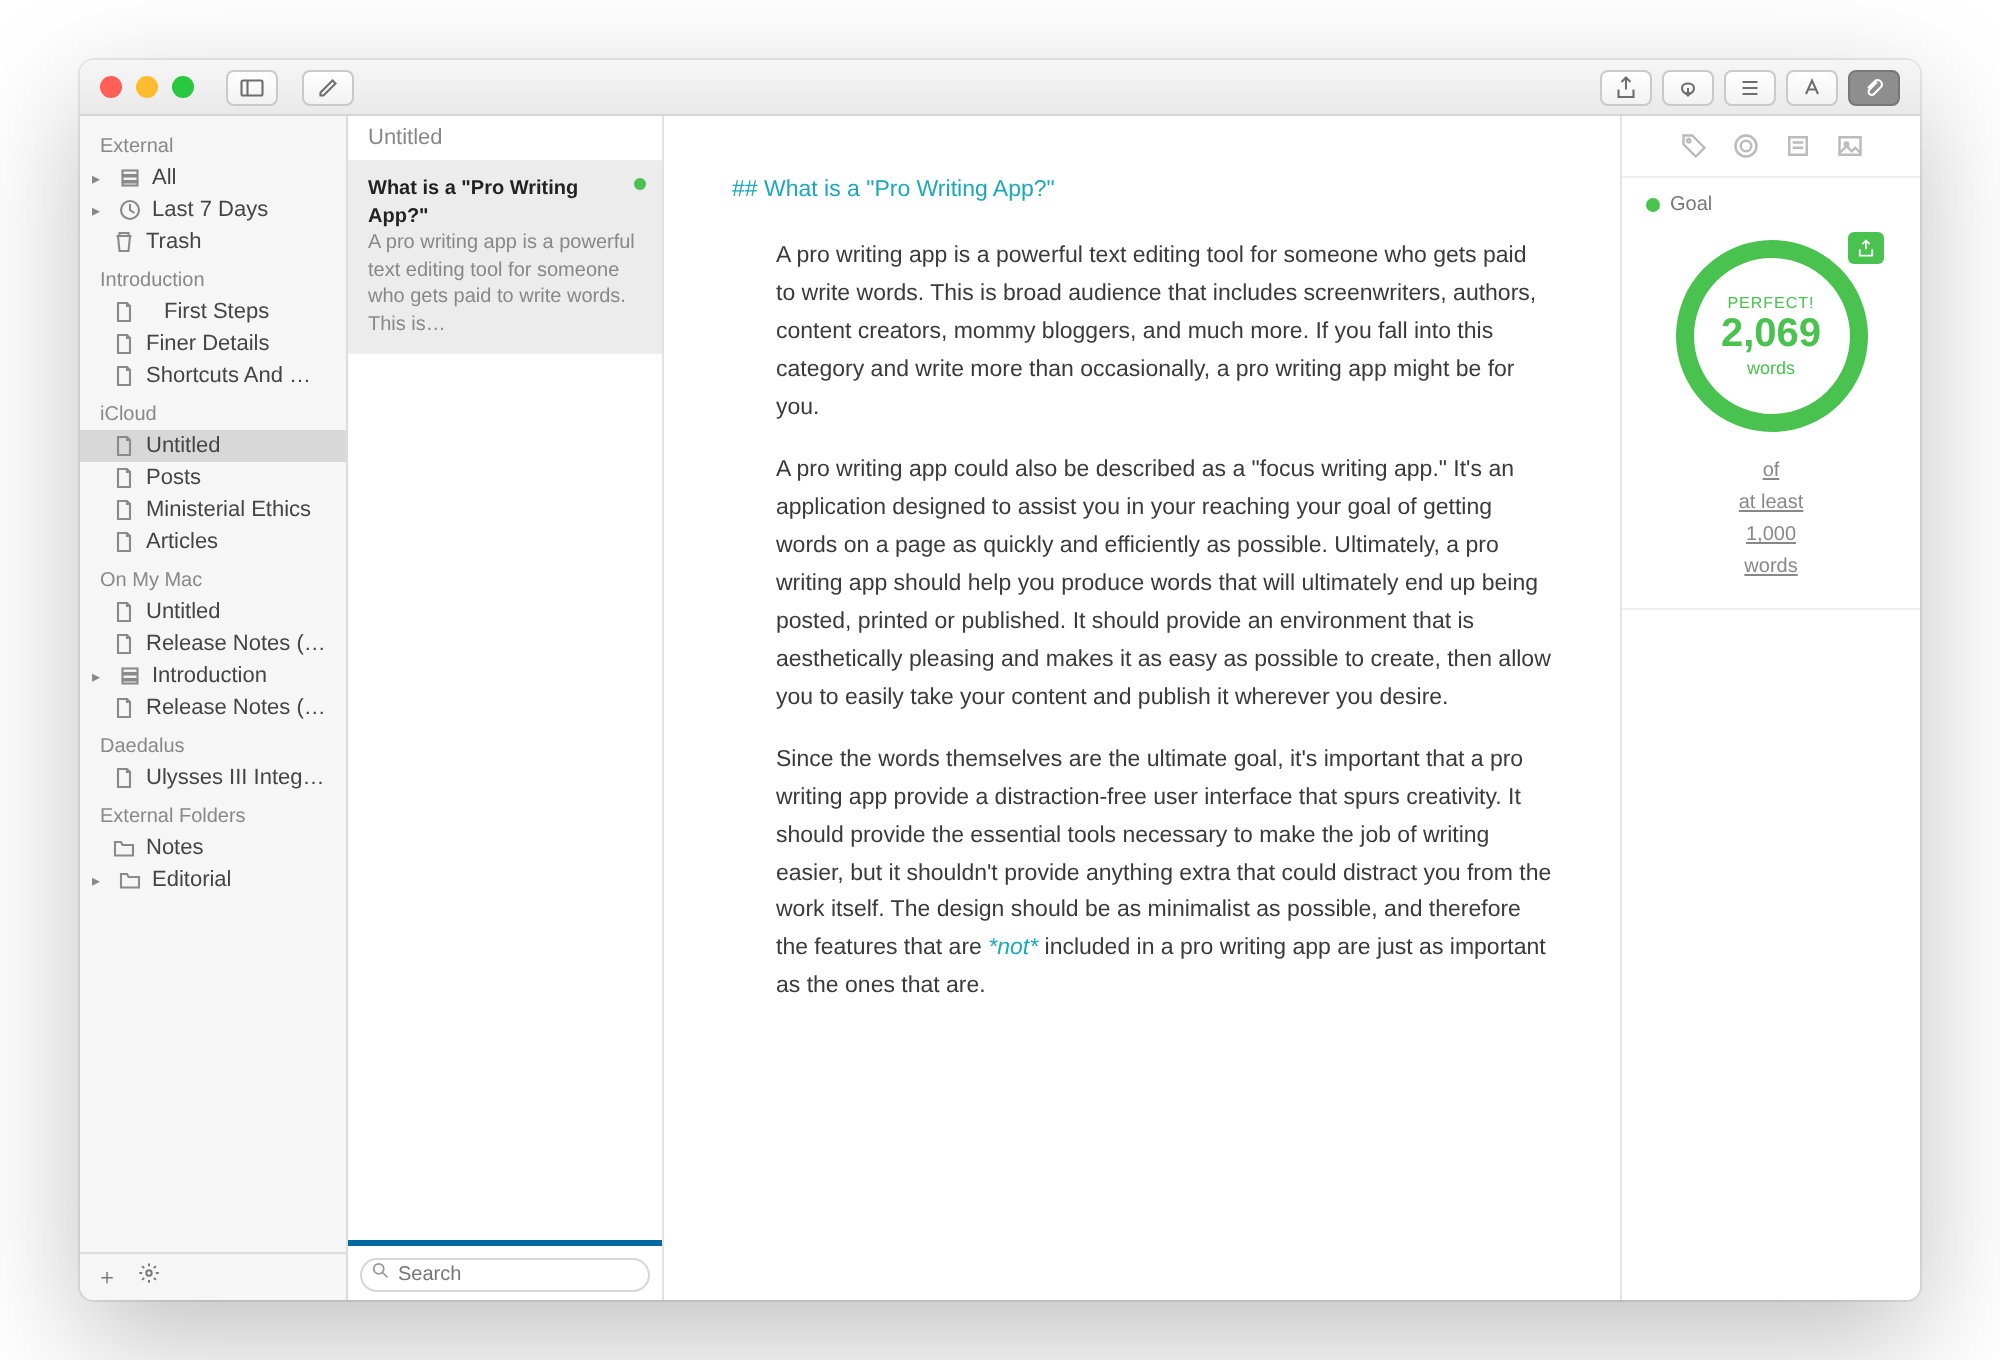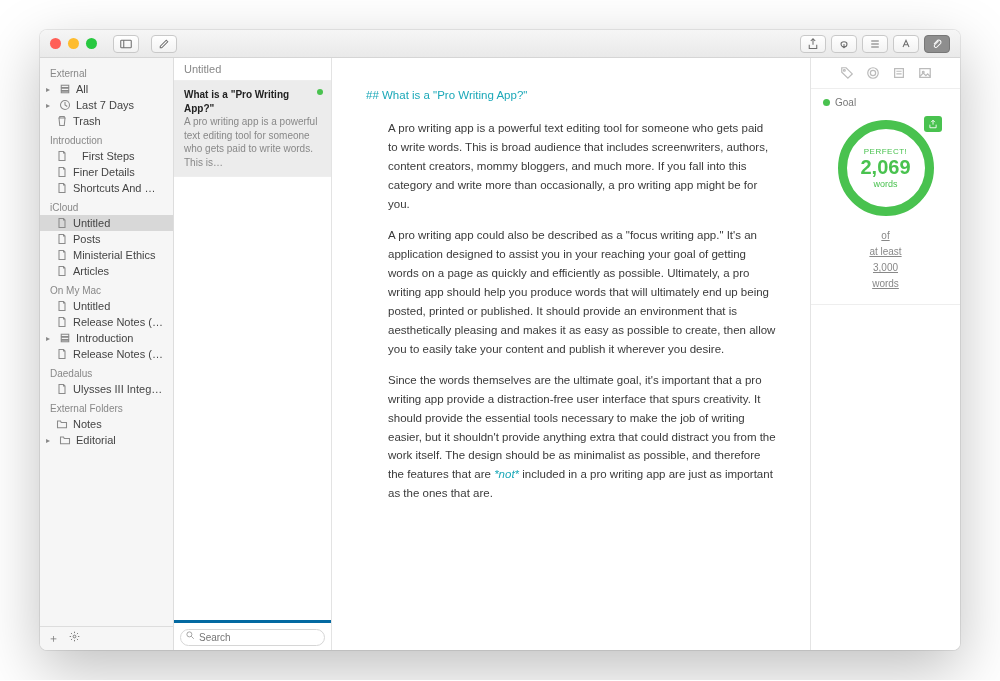--- a/index.html
+++ b/index.html
@@ -358,19 +358,19 @@
         </div>
         <div class="ring">
           <div class="perfect">PERFECT!</div>
           <div class="count">2,069</div>
           <div class="unit">words</div>
         </div>
       </div>
       <div class="goal-text">
         <div>of</div>
         <div>at least</div>
-        <div>3,000</div>
+        <div>1,000</div>
         <div>words</div>
       </div>
     </div>
 
   </div>
 </div>
 
 </body></html>

